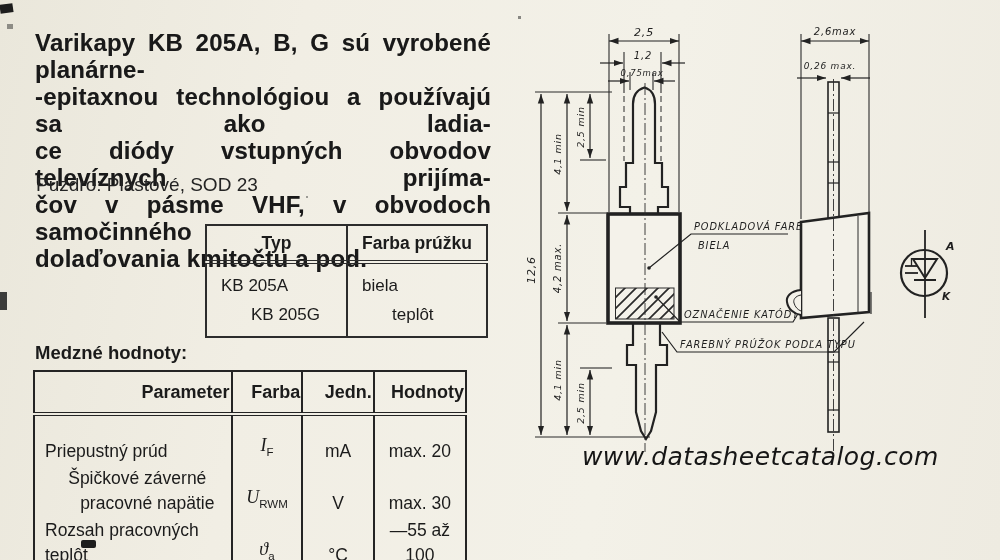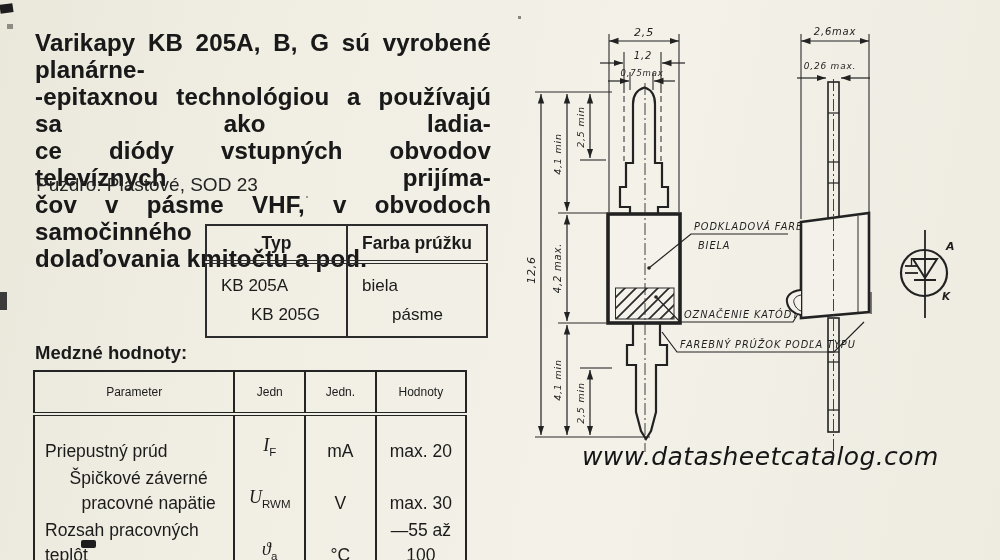--- a/index.html
+++ b/index.html
@@ -22,21 +22,21 @@
   .ttable{position:absolute;left:205px;top:224px;width:283px;font-size:17px;
     border:2px solid #2c2c2c;}
   .ttable thead th{font-weight:bold;height:32px;border-bottom:4px double #2c2c2c;font-size:17.5px;}
   .ttable .vsep{border-left:2px solid #2c2c2c;}
   .ttable tbody td{padding:1px 0 2px 14px;line-height:26px;font-size:17px;}
   .ttable tbody tr.first td{padding-top:9px;}
   .ttable tbody tr.lastr td{padding-bottom:8px;padding-left:44px;}
 
   .ltable{position:absolute;left:33px;top:370px;width:434px;font-size:17.5px;
     border:2.5px solid #242424;}
-  .ltable thead th{font-weight:normal;height:38px;border-bottom:4px double #242424;font-size:12px;}
+  .ltable thead th{font-weight:bold;height:38px;border-bottom:4px double #242424;font-size:18px;text-align:right;}
   .ltable .vsep{border-left:2px solid #242424;}
   .ltable td{vertical-align:bottom;line-height:25px;}
   .ltable .cparam{text-align:left;padding-left:10px;}
   .ltable .ccent{text-align:center;}
   .ltable tr.r1 td{padding-top:14px;height:34px;}
   .ltable tr.r2 td{height:50px;text-align:center;}
   .ltable tr.r3 td{height:25px;}
   .ltable .ind{padding-left:20px;}
   .sym{font-family:"Liberation Serif","DejaVu Serif",serif;font-style:italic;font-size:18px;}
   .ltable sub{font-size:11.5px;}
@@ -82,32 +82,32 @@
         <th class="vsep">Farba prúžku</th>
       </tr>
     </thead>
     <tbody>
       <tr class="first">
         <td>KB 205A</td>
         <td class="vsep">biela</td>
       </tr>
       <tr class="lastr">
         <td>KB 205G</td>
-        <td class="vsep">pásme</td>
+        <td class="vsep">teplôt</td>
       </tr>
     </tbody>
   </table>
 
   <div class="heading2">Medzné hodnoty:</div>
 
   <table class="ltable">
     <thead>
       <tr>
         <th style="width:205px;">Parameter</th>
-        <th class="vsep" style="width:69px;">Jedn</th>
+        <th class="vsep" style="width:69px;">Farba</th>
         <th class="vsep" style="width:70px;">Jedn.</th>
         <th class="vsep" style="width:90px;">Hodnoty</th>
       </tr>
     </thead>
     <tbody>
       <tr class="r1">
         <td class="cparam">Priepustný prúd</td>
         <td class="vsep ccent"><span class="sym">I</span><sub>F</sub></td>
         <td class="vsep ccent">mA</td>
         <td class="vsep ccent">max. 20</td>

